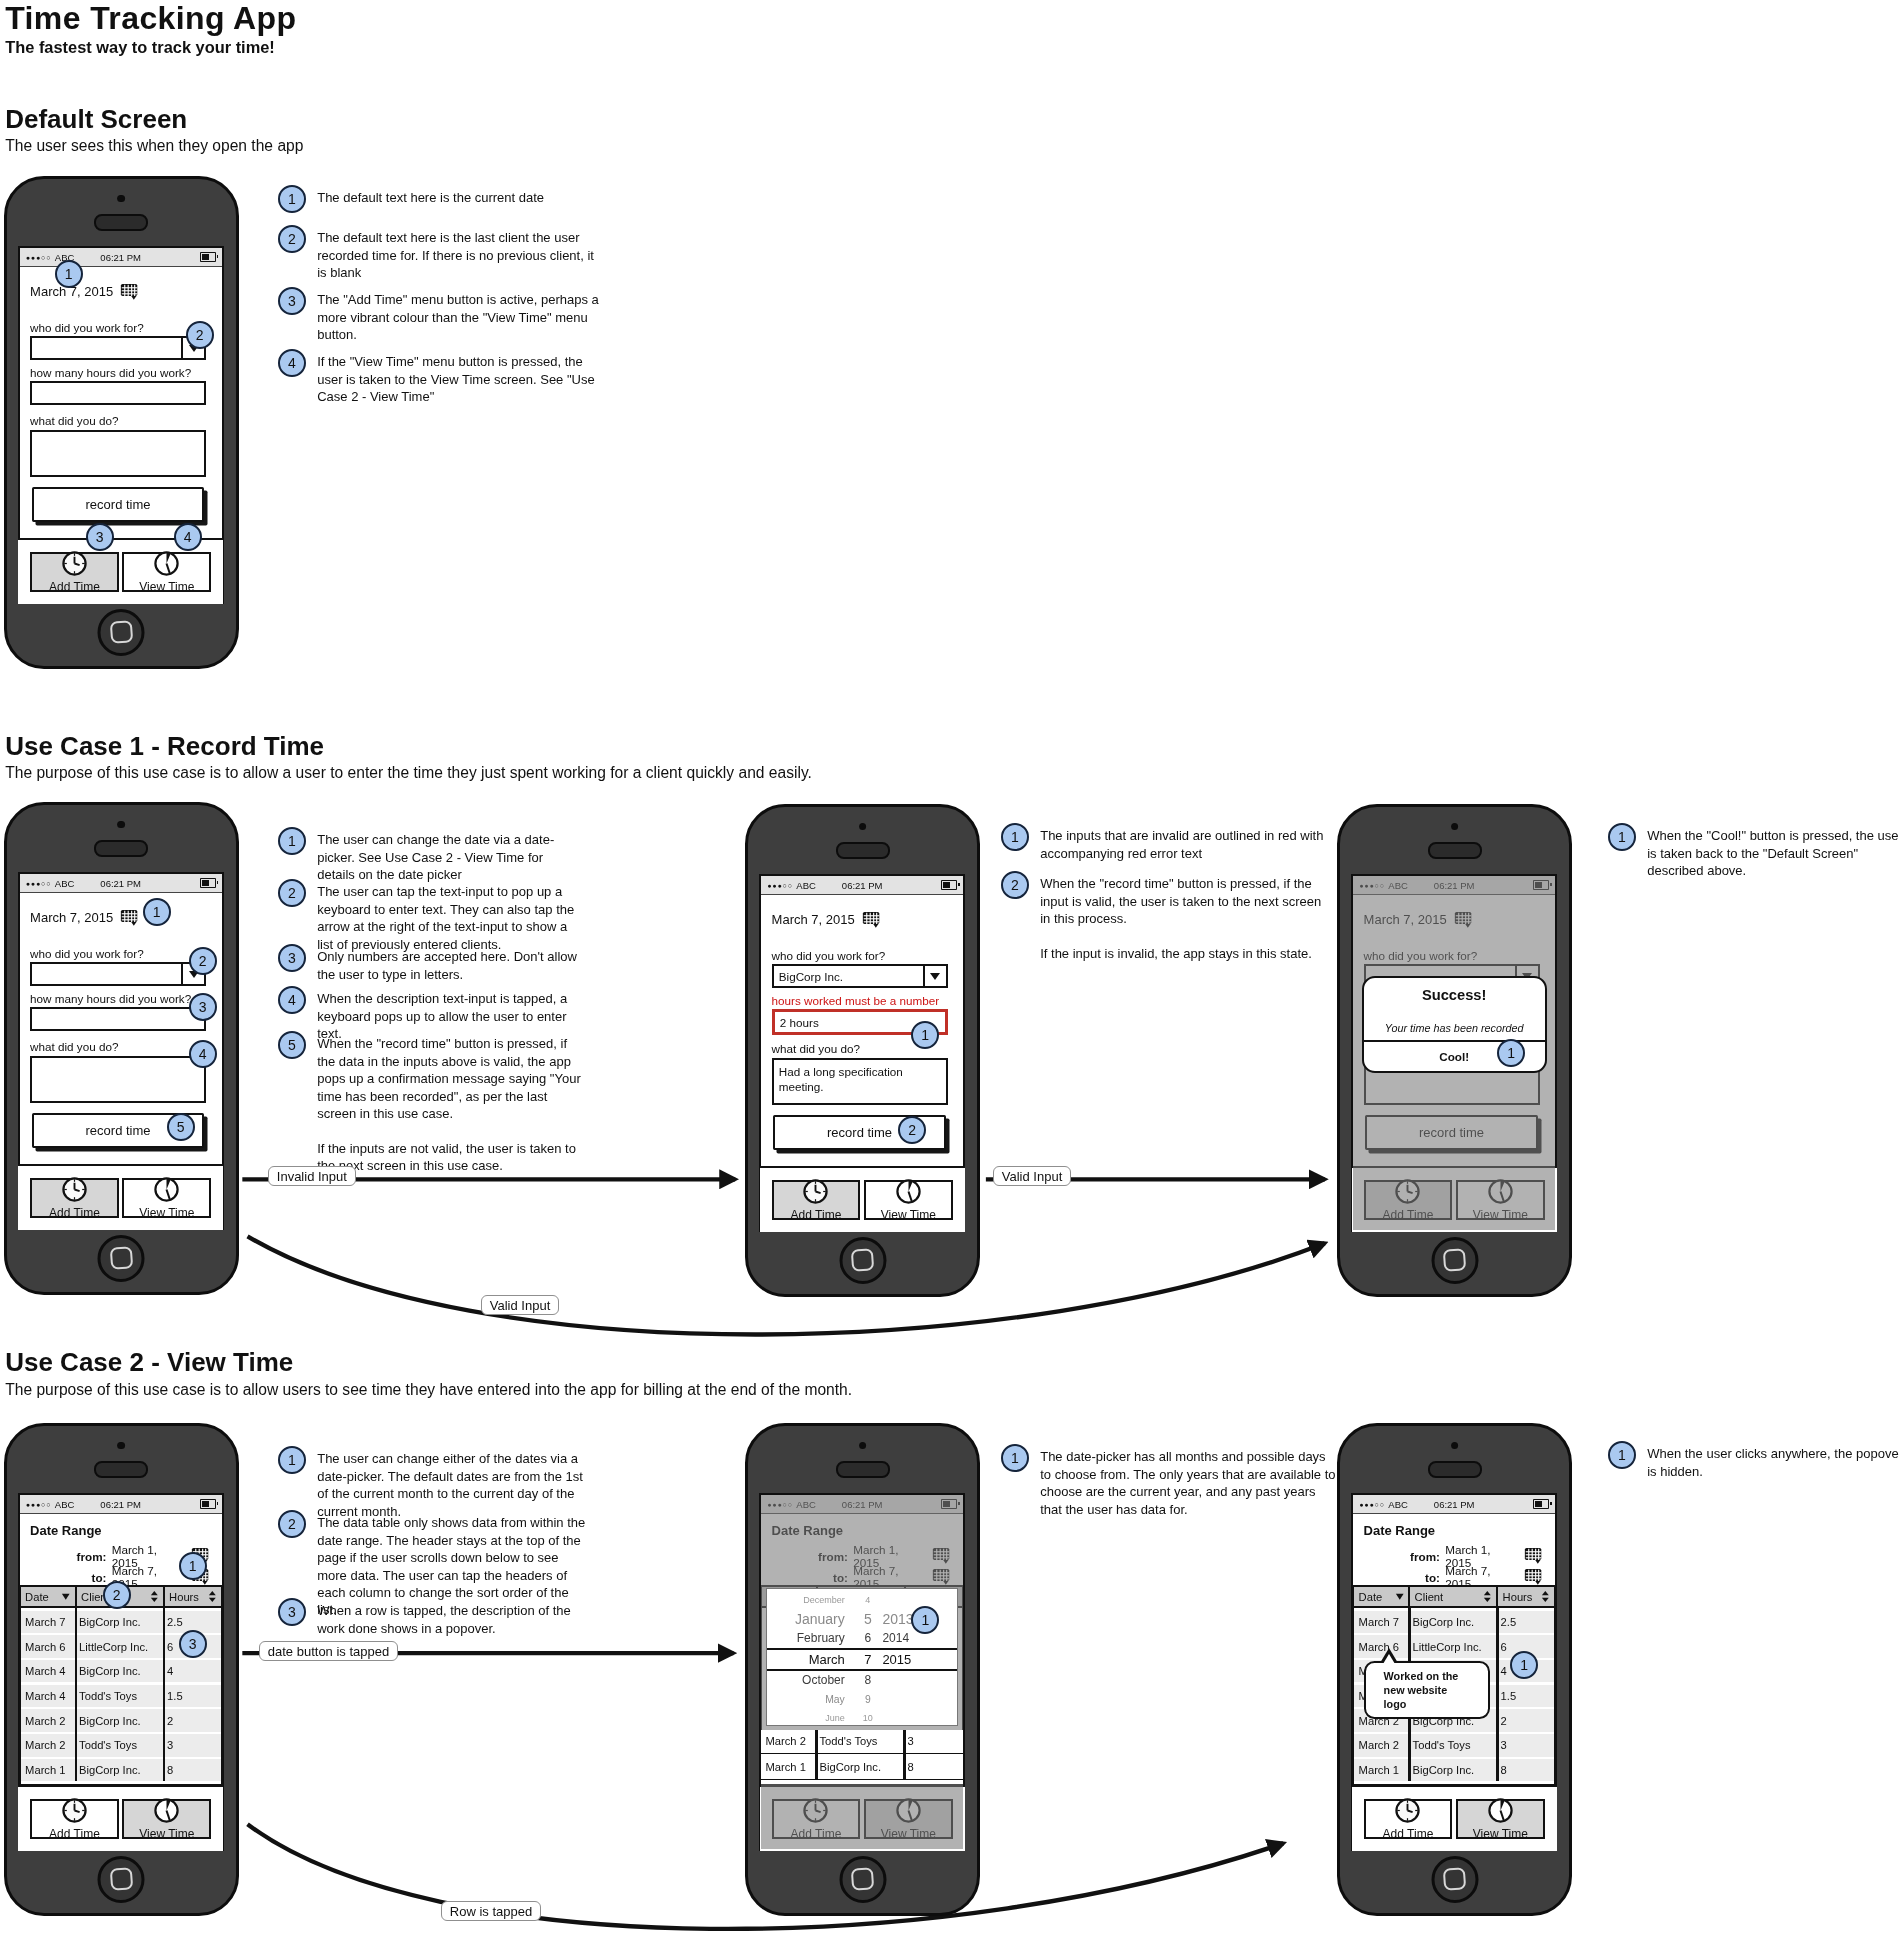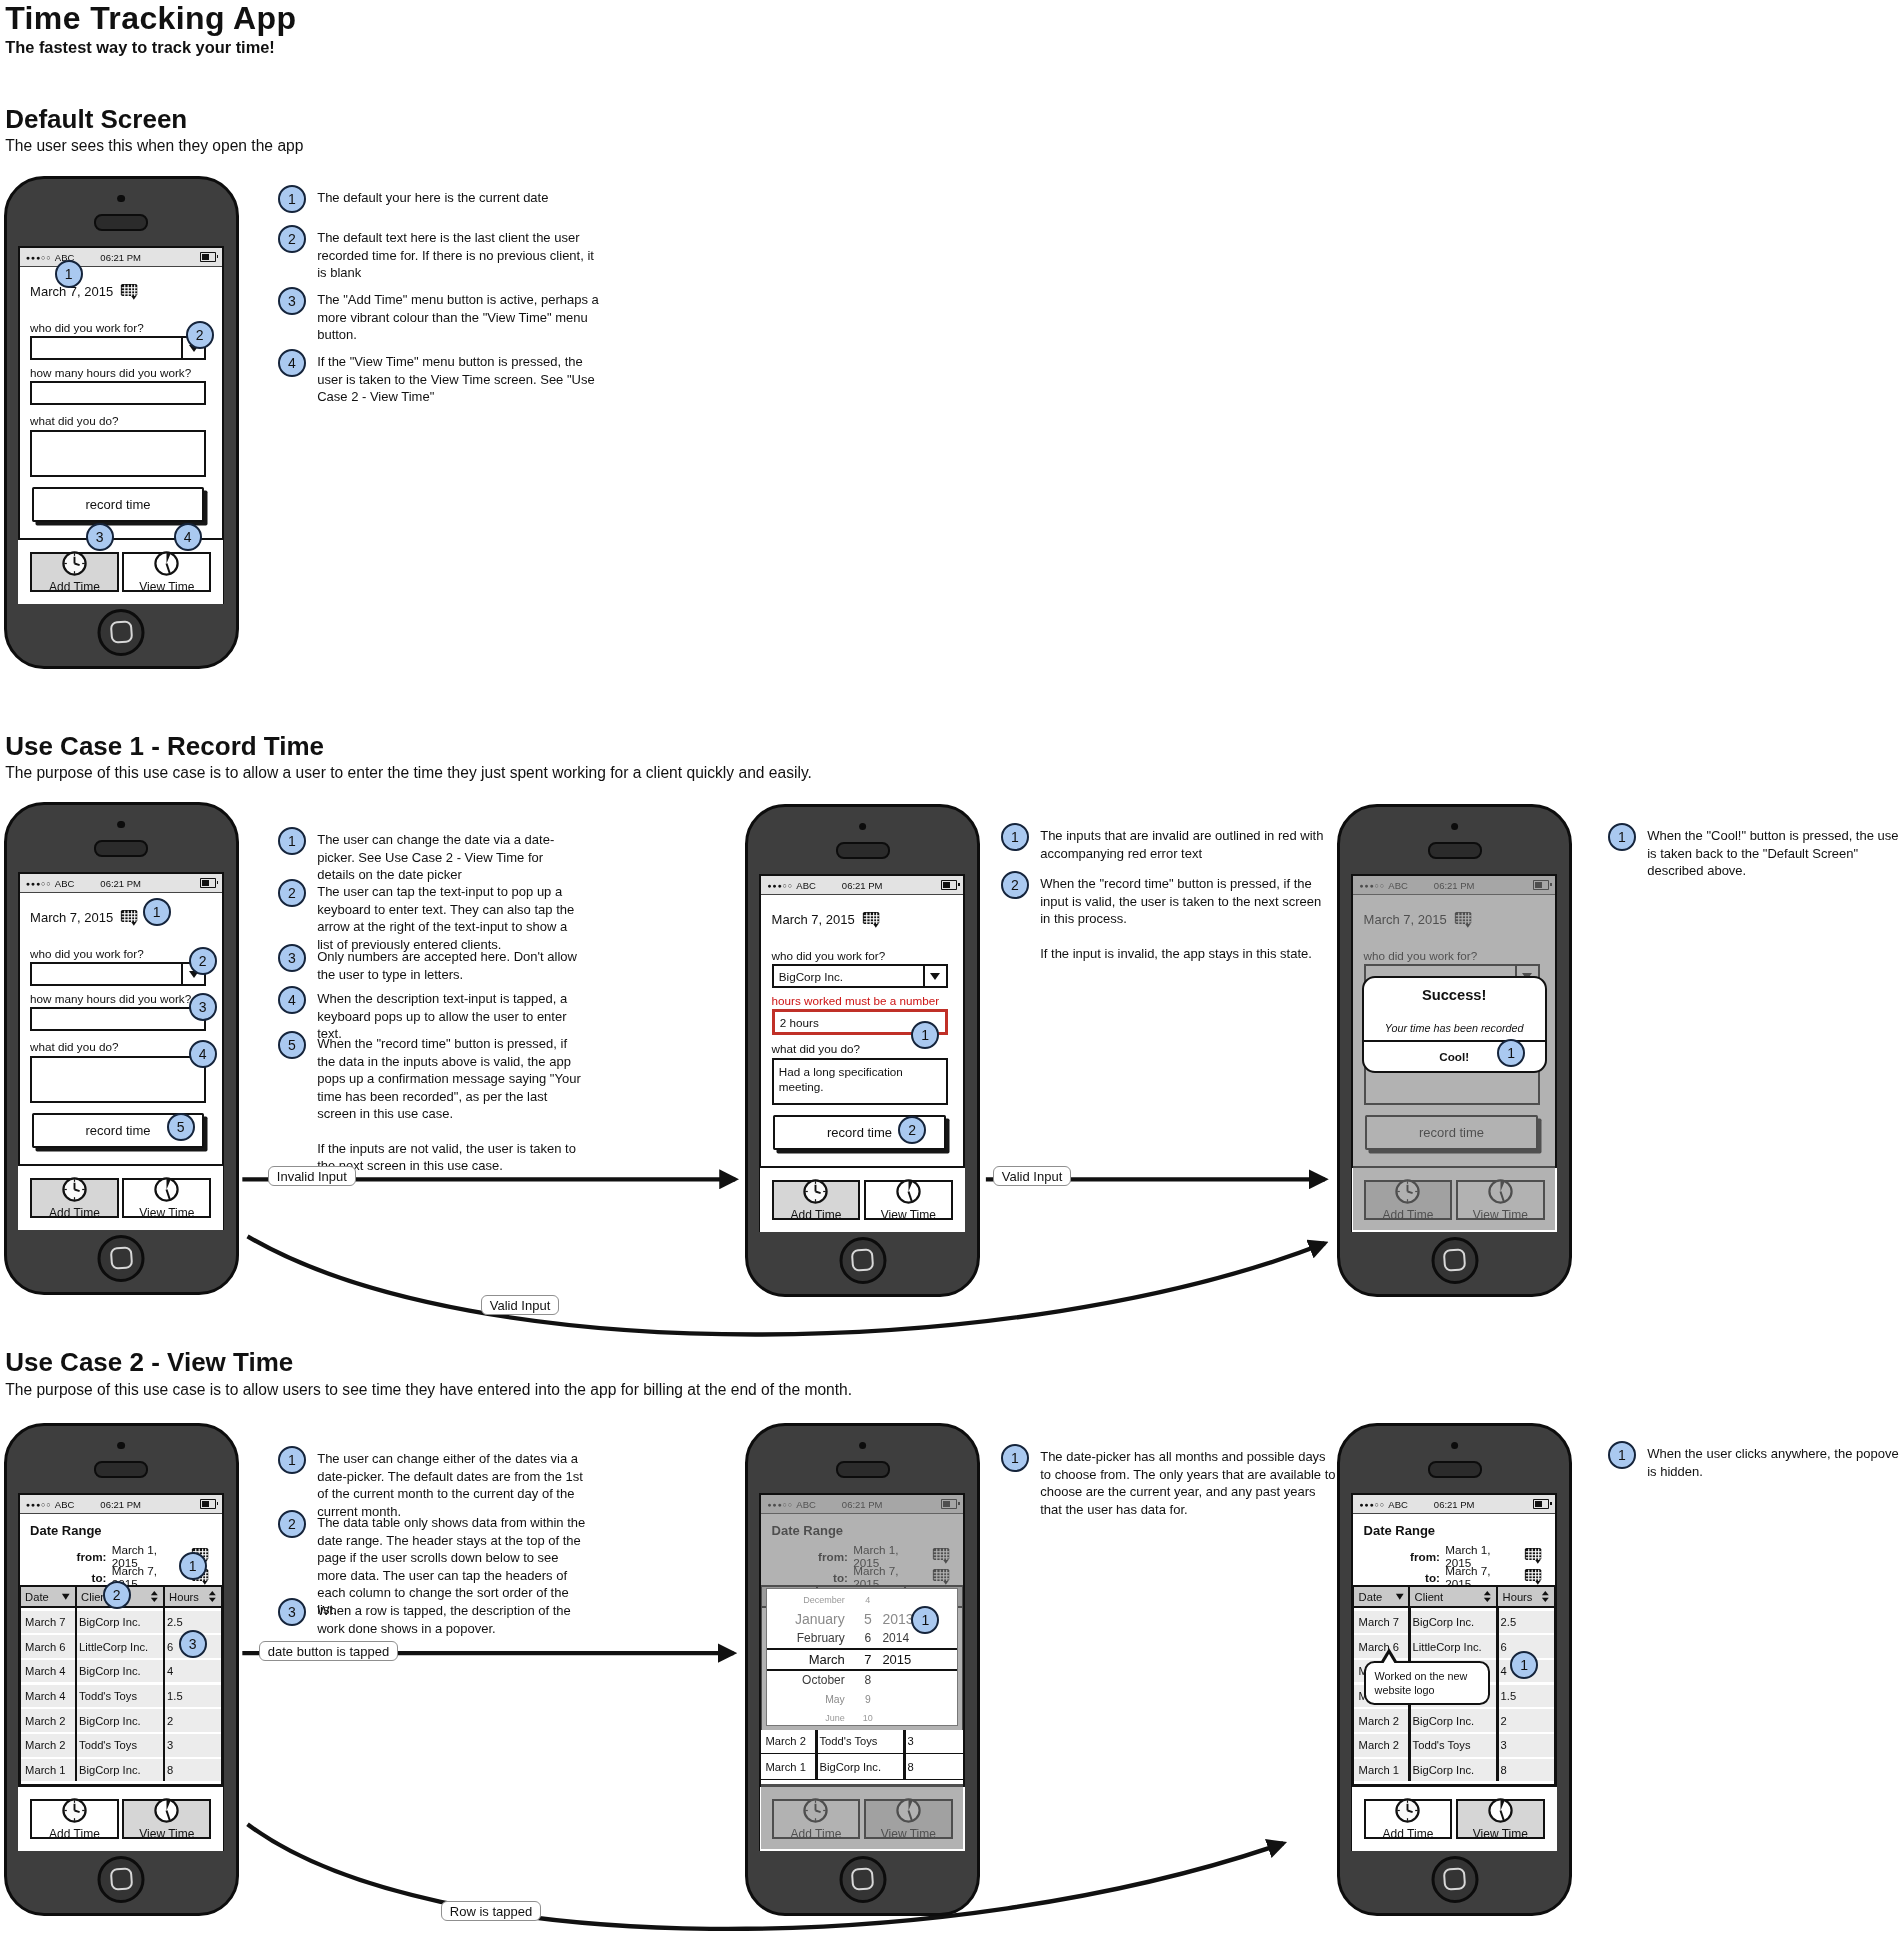--- a/index.html
+++ b/index.html
@@ -68,21 +68,21 @@
   .vline{position:absolute;top:0;bottom:0;width:2.6px;background:#111;z-index:1;}
   .sorticon{margin-left:auto;}
   
   .picker{position:absolute;left:5.2px;right:5.2px;top:93px;height:138px;background:#fff;z-index:6;border:0.9px solid #777;box-sizing:border-box;padding-top:1.7px;}
   .prow{display:grid;grid-template-columns:86px 29px 54px;height:19px;align-items:center;}
   .prow .pm{text-align:right;padding-right:8.6px;}
   .prow .pd{text-align:center;}
   .prow.sel{border-top:2.6px solid #111;border-bottom:2.6px solid #111;box-sizing:content-box;background:#fff;font-size:13px;}
   .strip{position:absolute;left:0;right:0;top:235px;height:54px;background:#fff;z-index:6;}
   
-  .bubble{position:absolute;left:10.4px;top:166px;width:126px;background:#fff;border:2.6px solid #111;border-radius:10.4px;padding:6px 9px;font-size:10.8px;line-height:1.3;z-index:6;box-sizing:border-box;}
+  .bubble{position:absolute;left:10.4px;top:166px;width:126px;background:#fff;border:2.6px solid #111;border-radius:10.4px;padding:6px 18px;font-size:10.8px;line-height:1.3;z-index:6;box-sizing:border-box;font-weight:bold;}
   .bubble .tail{position:absolute;top:-14.7px;left:14px;width:0;height:0;border-left:9.5px solid transparent;border-right:9.5px solid transparent;border-bottom:15.6px solid #111;}
   .bubble .tail2{position:absolute;top:-8.6px;left:17.3px;width:0;height:0;border-left:6px solid transparent;border-right:6px solid transparent;border-bottom:10.4px solid #fff;}
   
   #flow{position:absolute;left:0;top:0;z-index:1;}
   .alabel{position:absolute;background:#fff;border:1.7px solid #8f8f8f;border-radius:6px;padding:1.7px 7.8px;font-size:13px;z-index:6;}
   .icon{display:inline-flex;}
 </style>
 </head>
 <body>
 
@@ -177,21 +177,21 @@
       <div class="badge" style="left:35px;top:12px;">1</div>
       <div class="badge" style="left:166px;top:73px;">2</div>
       <div class="badge" style="left:66px;top:275px;">3</div>
       <div class="badge" style="left:154px;top:275px;">4</div>
     </div>
     <div class="home"></div>
   </div>
 
   <div class="ann" style="left:278px;top:185px;width:329px;">
     <div class="badge" style="position:static;flex:0 0 auto;">1</div>
-    <div class="atext" style="width:285px;">The default your here is the current date</div>
+    <div class="atext" style="width:285px;">The default text here is the current date</div>
   </div>
   <div class="ann" style="left:278px;top:225px;width:329px;">
     <div class="badge" style="position:static;flex:0 0 auto;">2</div>
     <div class="atext" style="width:285px;">The default text here is the last client the user recorded time for.  If there is no previous client, it is blank</div>
   </div>
   <div class="ann" style="left:278px;top:287px;width:329px;">
     <div class="badge" style="position:static;flex:0 0 auto;">3</div>
     <div class="atext" style="width:285px;">The "Add Time" menu button is active, perhaps a more vibrant colour than the "View Time" menu button.</div>
   </div>
   <div class="ann" style="left:278px;top:349px;width:329px;">

